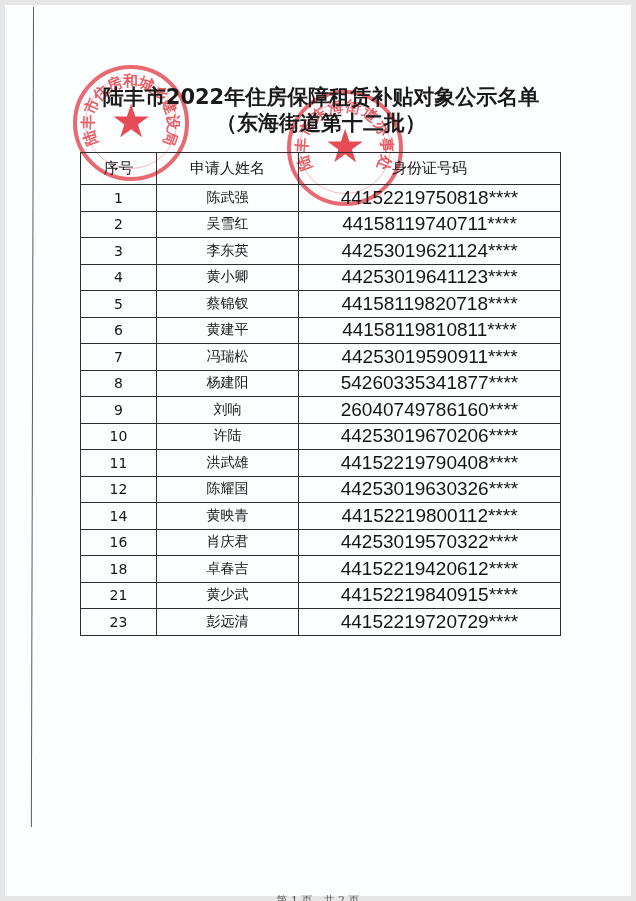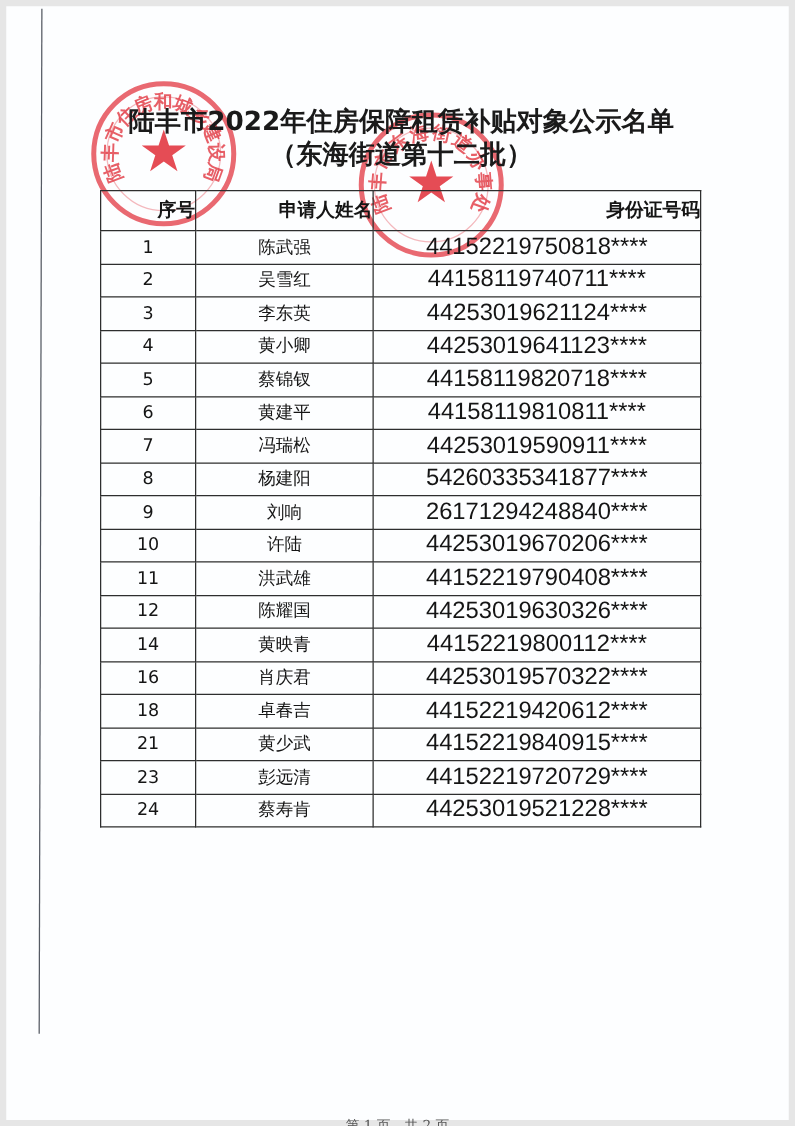--- a/index.html
+++ b/index.html
@@ -41,21 +41,21 @@
     left:-8px; top:-9px;
   }
   table.roster {
     position:absolute; left:75px; top:147px; width:480px;
     border-collapse:collapse; table-layout:fixed; background:transparent; z-index:2;
   }
   table.roster td, table.roster th {
     border:1.3px solid #2e2e2e; text-align:center; padding:0; color:#151515;
     font-size:14px; height:25.5px; background:transparent;
   }
-  table.roster th { height:31px; font-weight:bold; font-size:15px;text-align:right; }
+  table.roster th { height:31px; font-weight:normal; font-size:15px; }
   table.roster td.id { letter-spacing:0; font-family:"Liberation Sans","DejaVu Sans",sans-serif; font-size:19px; }
   .footer {
     position:absolute; left:0; width:626px; top:888px; text-align:center;
     font-family:"DejaVu Serif","Liberation Serif",serif; font-size:11px; color:#555;
   }
 </style>
 </head>
 <body>
 
 <div class="page">
@@ -149,21 +149,21 @@
           <td class="id">44253019590911****</td>
         </tr>
         <tr>
           <td>8</td>
           <td>杨建阳</td>
           <td class="id">54260335341877****</td>
         </tr>
         <tr>
           <td>9</td>
           <td>刘响</td>
-          <td class="id">26171294248840****</td>
+          <td class="id">26040749786160****</td>
         </tr>
         <tr>
           <td>10</td>
           <td>许陆</td>
           <td class="id">44253019670206****</td>
         </tr>
         <tr>
           <td>11</td>
           <td>洪武雄</td>
           <td class="id">44152219790408****</td>
@@ -191,22 +191,17 @@
         <tr>
           <td>21</td>
           <td>黄少武</td>
           <td class="id">44152219840915****</td>
         </tr>
         <tr>
           <td>23</td>
           <td>彭远清</td>
           <td class="id">44152219720729****</td>
         </tr>
-        <tr>
-          <td>24</td>
-          <td>蔡寿肯</td>
-          <td class="id">44253019521228****</td>
-        </tr>
       </tbody>
   </table>
 
   <div class="footer">第 1 页，共 2 页</div>
 </div>
 
 </body></html>

